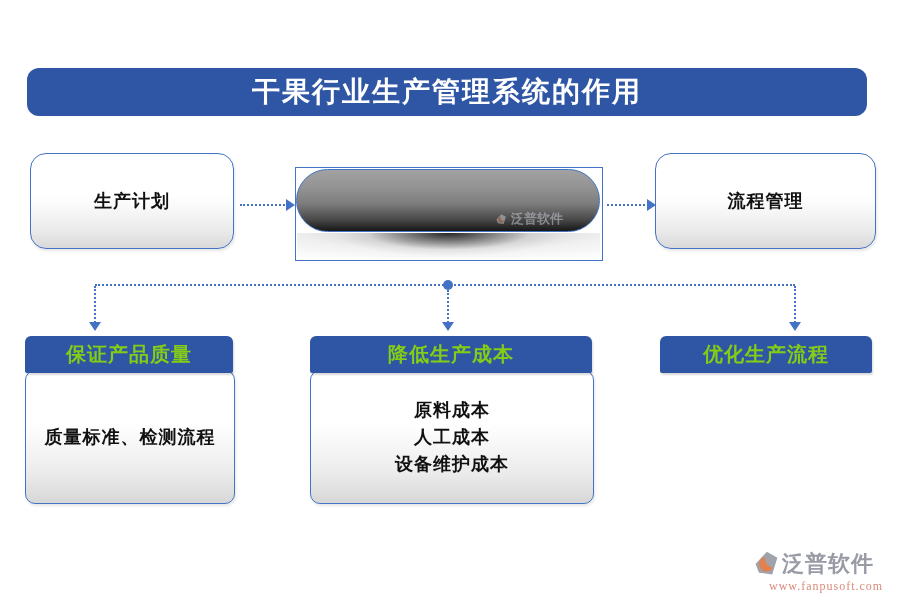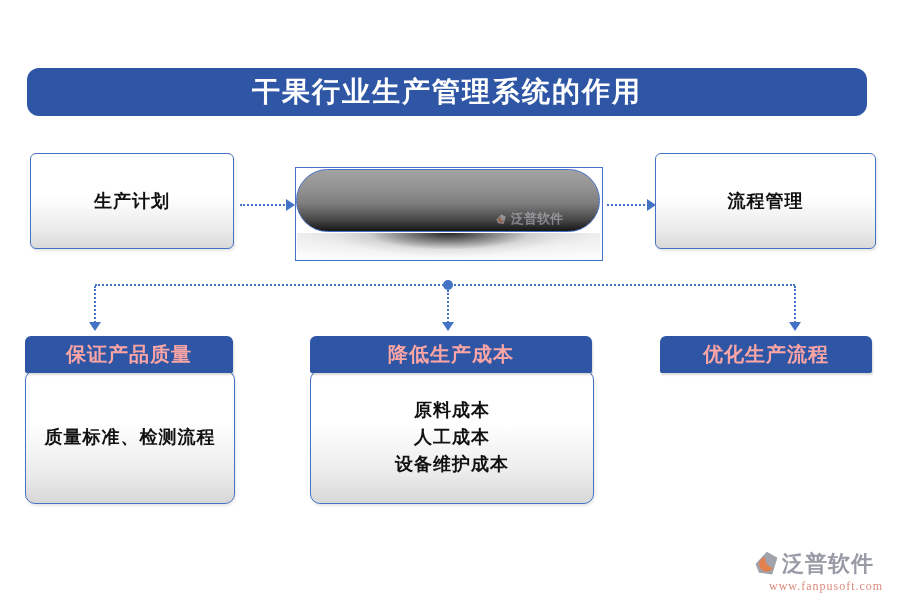--- a/index.html
+++ b/index.html
@@ -8,21 +8,21 @@
     font-family:"Liberation Serif","DejaVu Serif",serif;
   }
   
   .banner{
     position:absolute;left:27px;top:68px;width:840px;height:48px;border-radius:12px;
     background:#2e56a5;display:flex;align-items:center;justify-content:center;
   }
   .banner span{color:#ffffff;font-size:28px;font-weight:bold;letter-spacing:2px;}
   
   .side-box{
-    position:absolute;top:153px;height:94px;border:1.5px solid #4472c4;border-radius:6px;
+    position:absolute;top:153px;height:94px;border:1.5px solid #4472c4;border-radius:16px;
     background:linear-gradient(180deg,#ffffff 0%,#ffffff 45%,#ececec 80%,#d9d9d9 100%);
     display:flex;align-items:center;justify-content:center;
     box-shadow:1px 2px 3px rgba(0,0,0,0.10);
   }
   .side-box span{font-size:18px;font-weight:bold;color:#111;letter-spacing:1px;}
   .box-left{left:30px;width:202px;}
   .box-right{left:655px;width:219px;}
   
   .center-frame{
     position:absolute;left:295px;top:167px;width:306px;height:92px;
@@ -50,21 +50,21 @@
   .dotline-v{position:absolute;border-left:2px dotted #4472c4;}
   .ah-right{position:absolute;width:0;height:0;border-top:6px solid transparent;border-bottom:6px solid transparent;border-left:9px solid #4472c4;}
   .ah-down{position:absolute;width:0;height:0;border-left:6px solid transparent;border-right:6px solid transparent;border-top:9px solid #4472c4;}
   .junction-dot{position:absolute;left:443px;top:280px;width:10px;height:10px;border-radius:50%;background:#4472c4;}
   
   .b-header{
     position:absolute;top:336px;height:37px;background:#2e56a5;border-radius:6px 6px 2px 2px;
     display:flex;align-items:center;justify-content:center;z-index:2;
     box-shadow:1px 2px 2px rgba(0,0,0,0.15);
   }
-  .b-header span{color:#fca5a5;font-size:20px;font-weight:bold;letter-spacing:1px;font-family:Liberation Mono, monospace;}
+  .b-header span{color:#84cc16;font-size:20px;font-weight:bold;letter-spacing:1px;font-family:Liberation Mono, monospace;}
   .b-body{
     position:absolute;top:370px;height:132px;border:1.5px solid #4472c4;border-radius:10px;
     background:linear-gradient(180deg,#ffffff 0%,#ffffff 40%,#ebebeb 78%,#d7d7d7 100%);
     display:flex;flex-direction:column;align-items:center;justify-content:center;z-index:1;
     box-shadow:1px 2px 3px rgba(0,0,0,0.10);
     text-align:right;
   }
   .b-body .line{font-size:18px;font-weight:bold;color:#111;line-height:27px;letter-spacing:1px;}
   .h1,.b1{left:25px;width:208px;}
   .h2,.b2{left:310px;width:282px;}

